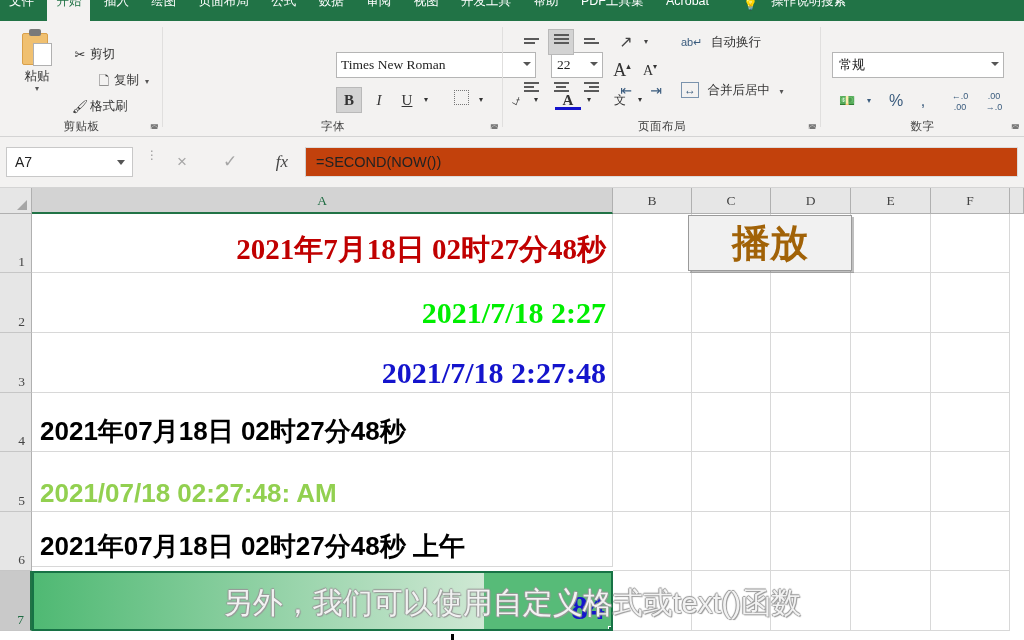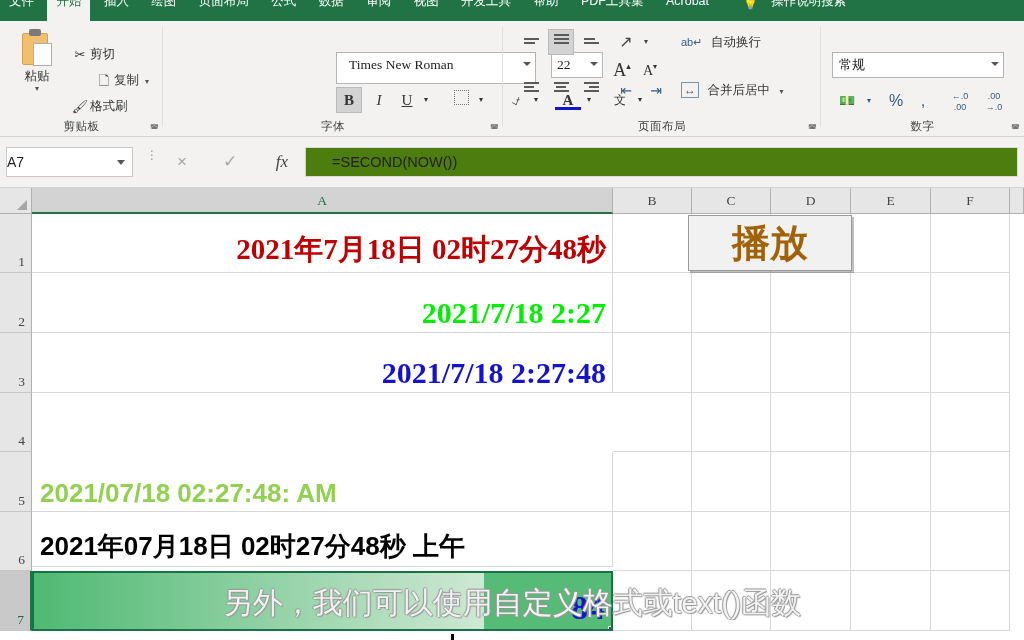--- a/index.html
+++ b/index.html
@@ -67,23 +67,23 @@
   .paste-label { font-size: 12.5px; color: #333; margin-top: 1px; }
   .caret-sm { font-size: 8px; color: #555; line-height: 8px; }
 
   .cb-item {
     position: absolute; font-size: 12.5px; color: #333; height: 22px; line-height: 22px;
   }
   .cb-ico { display: inline-block; width: 20px; text-align: center; font-size: 13px; vertical-align: middle; }
 
   
   .fontbox {
-    position: absolute; left: 173px; top: 31px; width: 200px; height: 32px;
+    position: absolute; left: 173px; top: 31px; width: 200px; height: 26px;
     background: #fff; border: 1px solid #b5b5b5; font-size: 13.5px;
-    line-height: 24px; padding-left: 12px; color: #222;
+    line-height: 24px; padding-left: 4px; color: #222;
     font-family: "Liberation Serif", serif;
   }
   .sizebox {
     position: absolute; left: 388px; top: 31px; width: 52px; height: 26px;
     background: #fff; border: 1px solid #b5b5b5; font-size: 13.5px;
     line-height: 24px; padding-left: 5px; color: #222;
     font-family: "Liberation Serif", serif;
   }
   .combo-arrow {
     position: absolute; right: 4px; top: 9px; width: 0; height: 0;
@@ -128,21 +128,21 @@
   }
 
   
   .formulabar {
     position: absolute; left: 0; top: 137px; width: 1024px; height: 51px;
     background: #f3f2f1; border-bottom: 1px solid #d4d4d4;
   }
   .namebox {
     position: absolute; left: 6px; top: 10px; width: 127px; height: 30px;
     background: #fff; border: 1px solid #c8c8c8; font-size: 14px;
-    line-height: 28px; color: #222;
+    line-height: 28px; padding-left: 8px; color: #222;
   }
   .nb-arrow {
     position: absolute; right: 7px; top: 12px; width: 0; height: 0;
     border-left: 4px solid transparent; border-right: 4px solid transparent;
     border-top: 5px solid #555;
   }
   .fb-dots {
     position: absolute; left: 146px; top: 14px; width: 8px; text-align: center;
     font-size: 12px; color: #9b9b9b; line-height: 8px; letter-spacing: 0;
   }
@@ -150,22 +150,22 @@
     position: absolute; top: 10px; width: 32px; height: 30px; text-align: center;
     line-height: 30px; font-size: 17px; color: #a6a6a6;
   }
   .fx-icon {
     position: absolute; left: 266px; top: 10px; width: 32px; height: 30px;
     text-align: center; line-height: 30px; font-size: 17px; color: #444;
     font-family: "Liberation Serif", serif; font-style: italic;
   }
   .fb-input {
     position: absolute; left: 305px; top: 10px; right: 6px; height: 30px;
-    background: #4d7c0f; border: 1px solid #dcdcdc; border-left: 1px solid #d0d0d0;
-    font-size: 14.5px; line-height: 28px; padding-left: 26px; color: #222;
+    background: #c2410c; border: 1px solid #dcdcdc; border-left: 1px solid #d0d0d0;
+    font-size: 14.5px; line-height: 28px; padding-left: 10px; color: #222;
   }
 
   
   .grid {
     position: absolute; left: 0; top: 188px; width: 1024px; height: 452px;
     background: #ffffff;
   }
   .corner {
     position: absolute; left: 0; top: 0; width: 32px; height: 26px;
     background: #e6e6e6; border-right: 1px solid #b0b0b0; border-bottom: 1px solid #b0b0b0;
@@ -437,20 +437,23 @@
 
     <div class="cell cellA" style="left:32px; top:26px;  width:581px; height:59px;">
       <span class="ctext r1">2021年7月18日  02时27分48秒</span>
     </div>
     <div class="cell cellA" style="left:32px; top:85px;  width:581px; height:60px;">
       <span class="ctext r2">2021/7/18 2:27</span>
     </div>
     <div class="cell cellA" style="left:32px; top:145px; width:581px; height:60px;">
       <span class="ctext r3">2021/7/18   2:27:48</span>
     </div>
+    <div class="cell cellA" style="left:32px; top:205px; width:581px; height:59px;">
+      <span class="ctext r4">2021年07月18日  02时27分48秒</span>
+    </div>
     <div class="cell cellA" style="left:32px; top:264px; width:581px; height:60px;">
       <span class="ctext r5">2021/07/18  02:27:48:  AM</span>
     </div>
     <div class="cell cellA" style="left:32px; top:320px; width:581px; height:59px;">
       <span class="ctext r6">2021年07月18日  02时27分48秒  上午</span>
     </div>
 
     <div class="activecell" style="left:32px; top:383px; width:581px; height:60px;">
       <span class="fillgrad"></span>
       <span class="ctext r7" style="z-index:2;">84</span>

